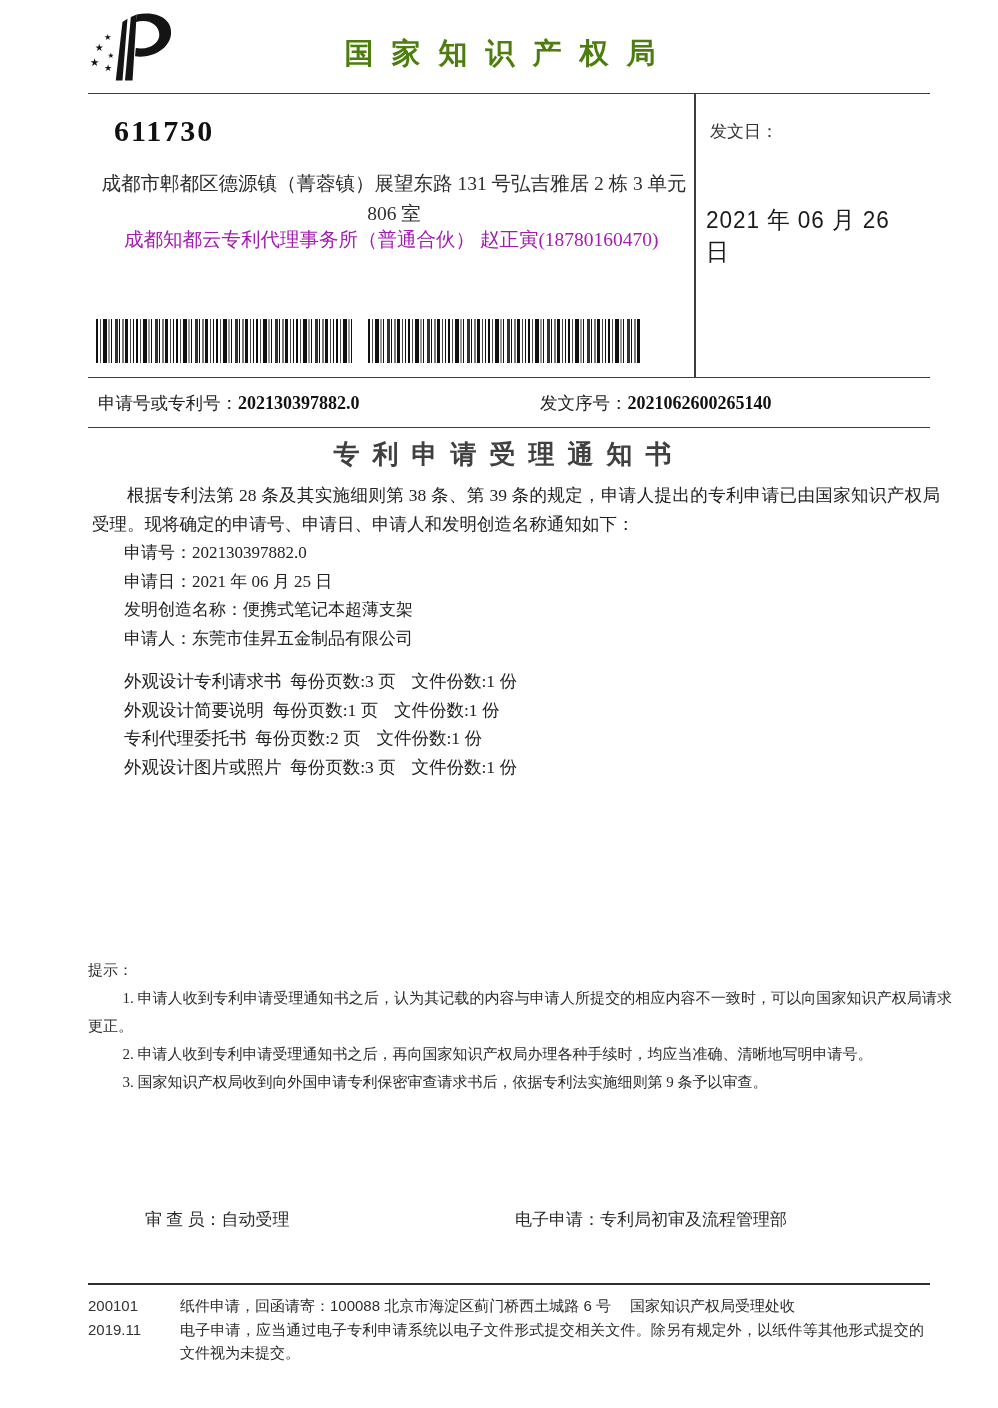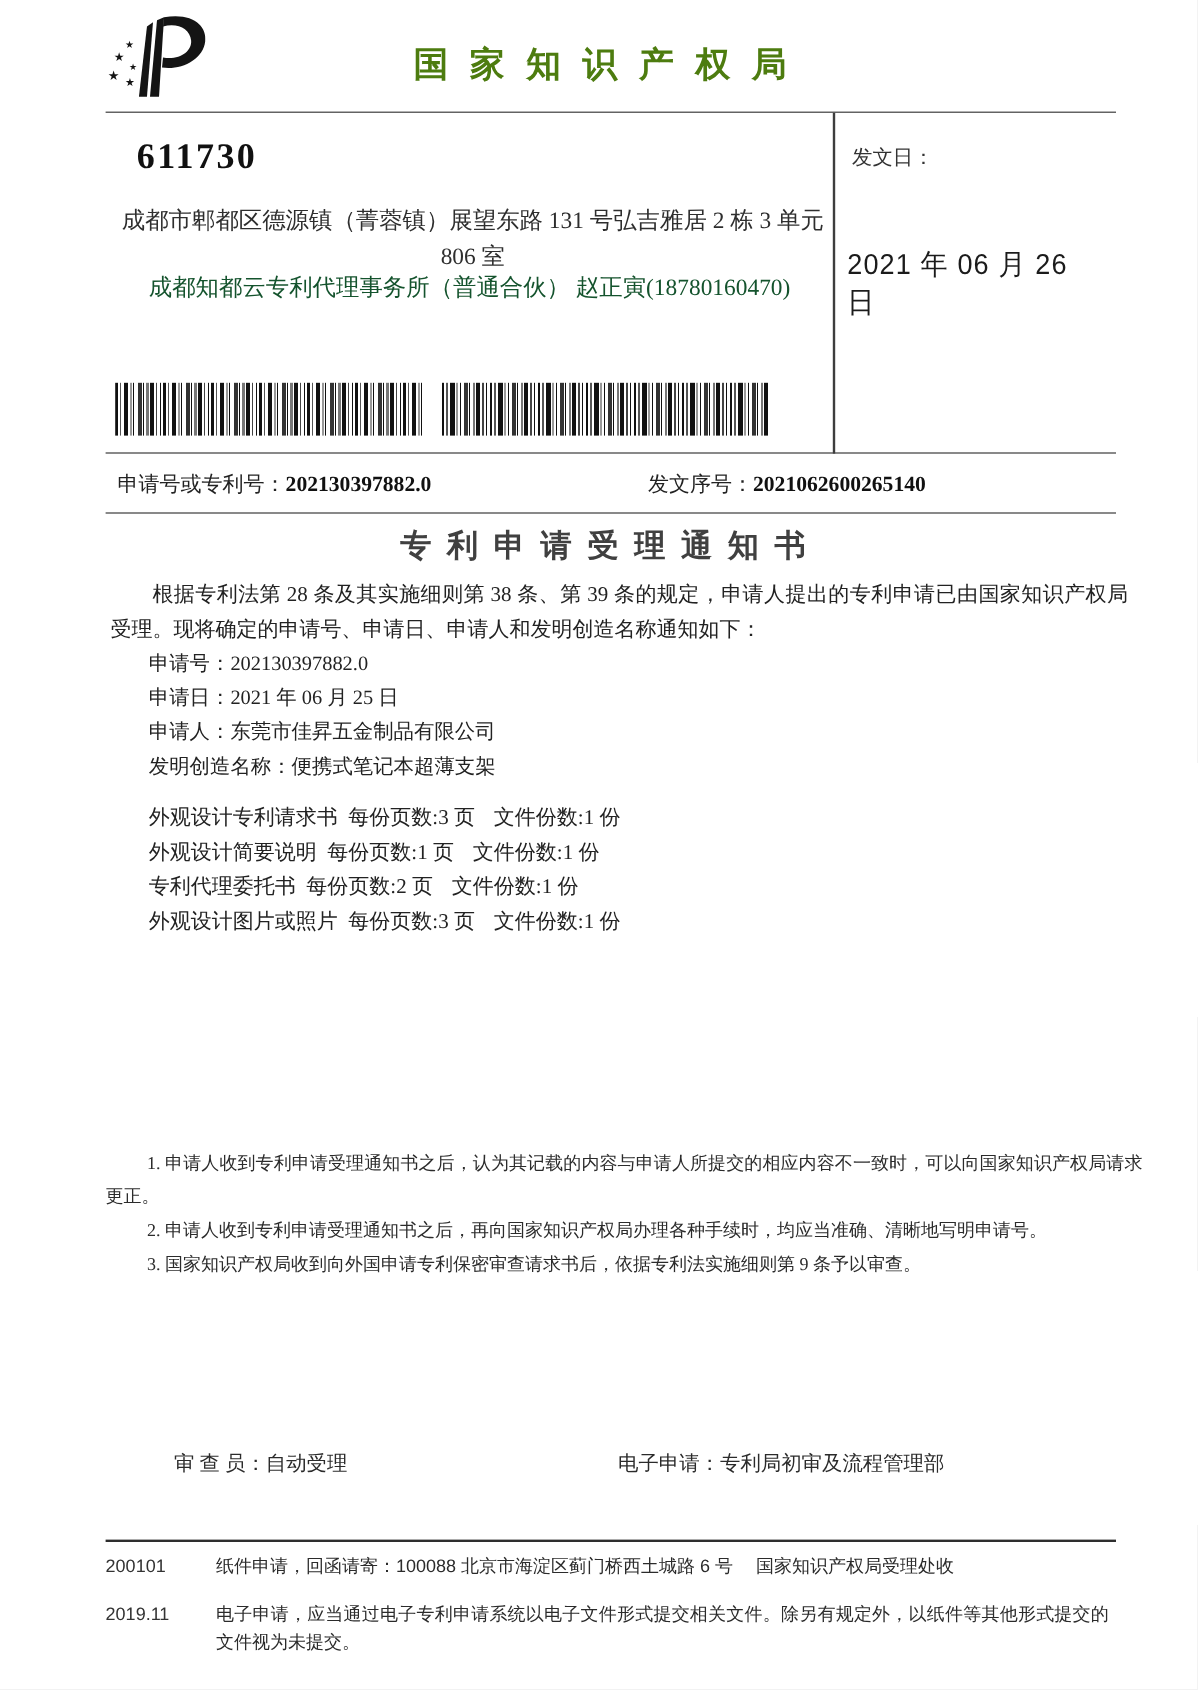--- a/index.html
+++ b/index.html
@@ -12,21 +12,21 @@
   .agency-title{
     position:absolute;left:88px;top:34px;width:842px;text-align:center;
     font-size:29px;font-weight:bold;letter-spacing:18px;color:#4d7c0f;
   }
   
   .letterhead{position:absolute;left:88px;top:93px;width:842px;height:284px;border-top:1.5px solid #3d3d3d;}
   .lh-divider{position:absolute;left:606px;top:0;width:1.5px;height:284px;background:#3d3d3d;}
   .postal{position:absolute;left:26px;top:20px;font-size:30px;font-weight:bold;letter-spacing:2px;color:#111;}
   .addr1{position:absolute;left:10px;top:76px;width:592px;text-align:center;font-size:19.5px;color:#2e2e2e;}
   .addr2{position:absolute;left:10px;top:106px;width:592px;text-align:center;font-size:19.5px;color:#2e2e2e;}
-  .agent{position:absolute;left:36px;top:132px;font-size:19.5px;color:#14532d;}
+  .agent{position:absolute;left:36px;top:132px;font-size:19.5px;color:#a21caf;}
   .issue-label{position:absolute;left:622px;top:26px;font-size:17px;color:#333;}
   .issue-date{
     position:absolute;left:618px;top:110px;font-size:24px;letter-spacing:1px;color:#1b1b1b;
     font-family:"Liberation Sans","DejaVu Sans",sans-serif;transform:scaleX(.94);transform-origin:left;
   }
   .barcode{position:absolute;top:225px;height:44px;
     background:repeating-linear-gradient(90deg,
       #111 0 2px,transparent 2px 4px,
       #555 4px 5px,transparent 5px 7px,
       #111 7px 11px,transparent 11px 12px,
@@ -66,21 +66,21 @@
   .tips{position:absolute;left:88px;top:956px;width:864px;font-size:15px;color:#2b2b2b;line-height:28px;}
   .tips p{margin:0;text-indent:2.3em;text-align:justify;}
   .tips-label{text-indent:0 !important;}
   
   .signoff{position:absolute;left:88px;top:1208px;width:842px;height:30px;font-size:17px;color:#2b2b2b;}
   .examiner{position:absolute;left:57px;}
   .department{position:absolute;left:427px;}
   
   .doc-footer{
     position:absolute;left:88px;top:1283px;width:842px;border-top:2px solid #2e2e2e;padding-top:9px;
-    display:grid;grid-template-columns:92px 1fr;row-gap:17px;
+    display:grid;grid-template-columns:92px 1fr;row-gap:1px;
     font-family:"Liberation Sans","DejaVu Sans",sans-serif;font-size:15px;line-height:23px;color:#2b2b2b;
   }
   .foot-code{color:#333;}
   .foot-text{text-align:justify;padding-right:6px;}
 </style>
 </head>
 <body>
 
 <div class="page">
 
@@ -118,32 +118,33 @@
       <span>发文序号：</span><span class="num-val">2021062600265140</span>
     </div>
   </div>
 
   <div class="notice-title">专利申请受理通知书</div>
   <p class="intro">根据专利法第 28 条及其实施细则第 38 条、第 39 条的规定，申请人提出的专利申请已由国家知识产权局受理。现将确定的申请号、申请日、申请人和发明创造名称通知如下：</p>
 
   <div class="fields">
     <div><span>申请号：</span><span>202130397882.0</span></div>
     <div><span>申请日：</span><span>2021 年 06 月 25 日</span></div>
+    <div><span>发明创造名称：</span><span>便携式笔记本超薄支架</span></div>
     <div><span>申请人：</span><span>东莞市佳昇五金制品有限公司</span></div>
-    <div><span>发明创造名称：</span><span>便携式笔记本超薄支架</span></div>
   </div>
 
   <div class="received">
     <div><span>外观设计专利请求书</span><span class="file-pages">每份页数:3 页</span><span class="file-copies">文件份数:1 份</span></div>
     <div><span>外观设计简要说明</span><span class="file-pages">每份页数:1 页</span><span class="file-copies">文件份数:1 份</span></div>
     <div><span>专利代理委托书</span><span class="file-pages">每份页数:2 页</span><span class="file-copies">文件份数:1 份</span></div>
     <div><span>外观设计图片或照片</span><span class="file-pages">每份页数:3 页</span><span class="file-copies">文件份数:1 份</span></div>
   </div>
 
   <div class="tips">
+    <p class="tips-label">提示：</p>
     <p>1. 申请人收到专利申请受理通知书之后，认为其记载的内容与申请人所提交的相应内容不一致时，可以向国家知识产权局请求更正。</p>
     <p>2. 申请人收到专利申请受理通知书之后，再向国家知识产权局办理各种手续时，均应当准确、清晰地写明申请号。</p>
     <p>3. 国家知识产权局收到向外国申请专利保密审查请求书后，依据专利法实施细则第 9 条予以审查。</p>
   </div>
 
   <div class="signoff">
     <span class="examiner"><span>审 查 员：</span><span>自动受理</span></span>
     <span class="department"><span>电子申请：</span><span>专利局初审及流程管理部</span></span>
   </div>
 

